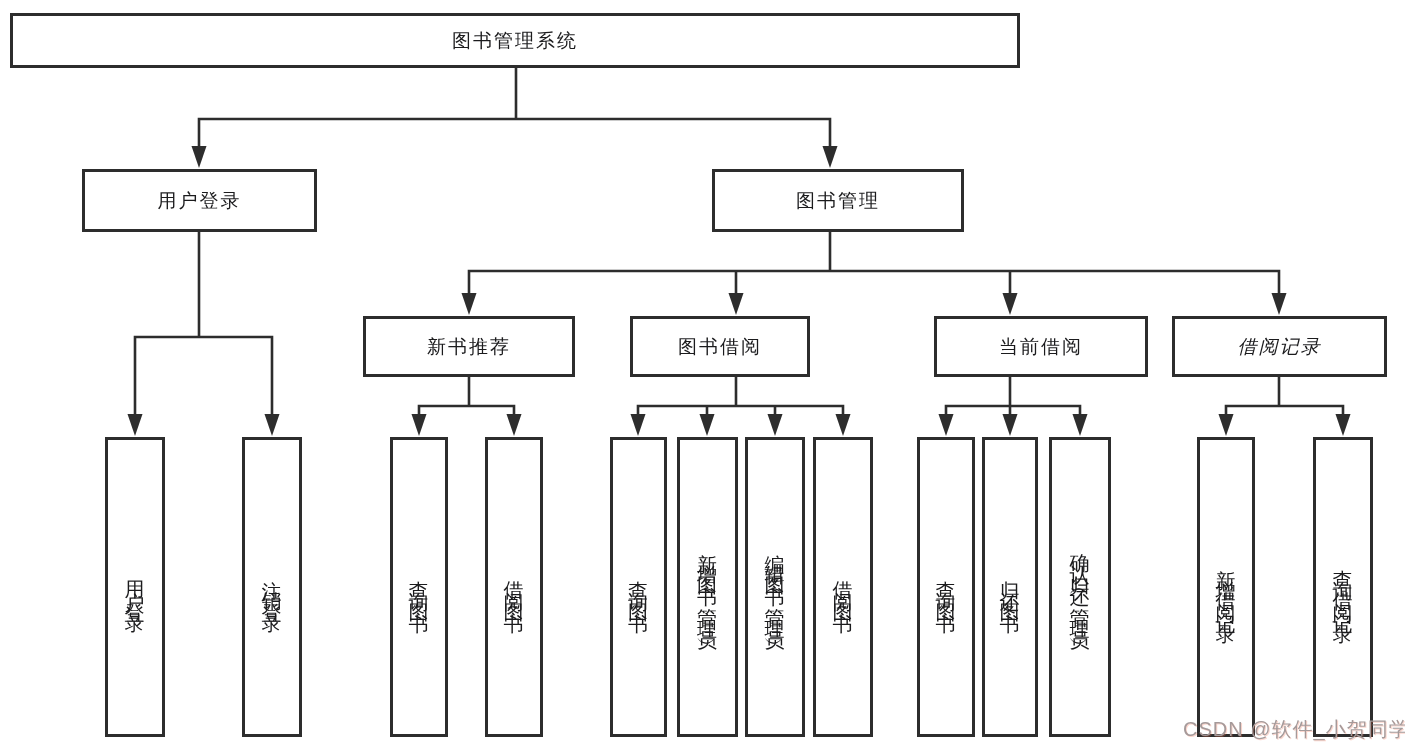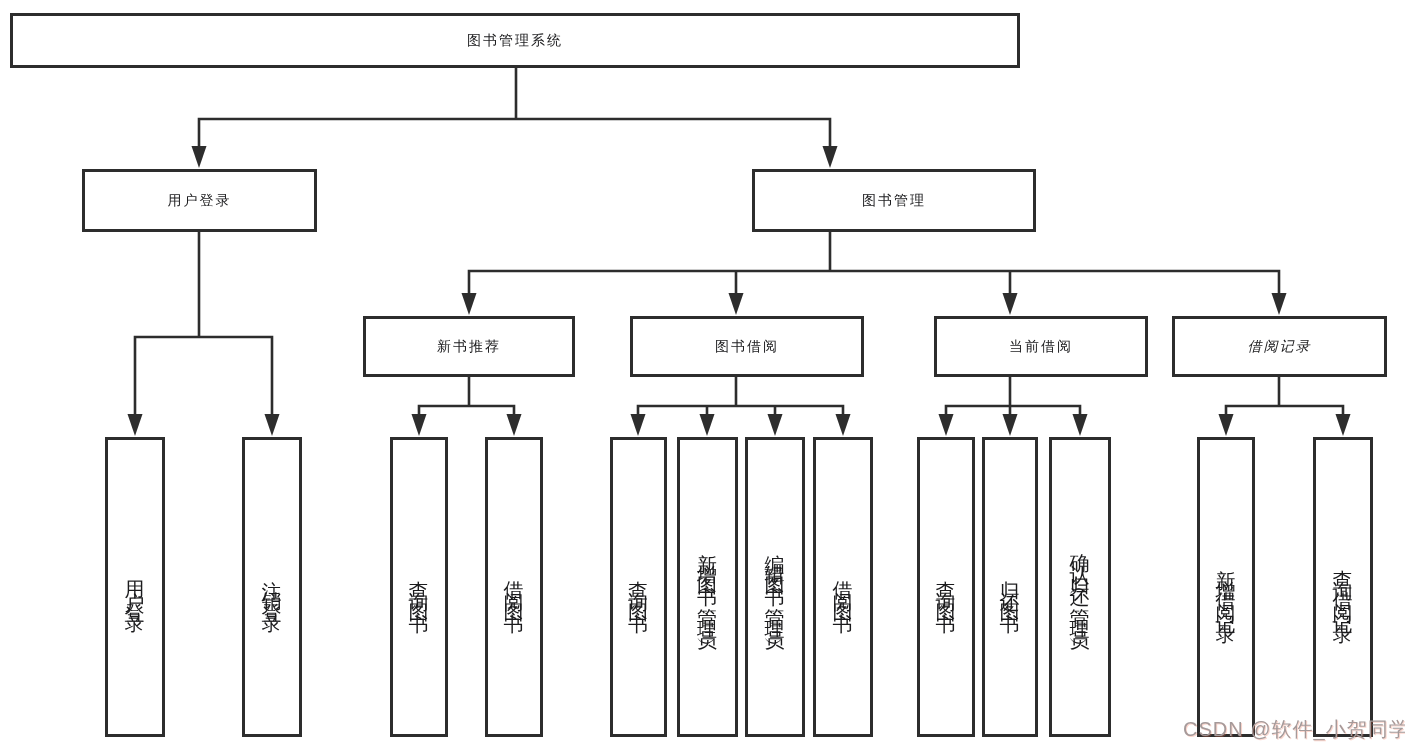--- a/index.html
+++ b/index.html
@@ -7,21 +7,21 @@
     position:relative;width:1405px;height:747px;background:#ffffff;
     font-family:"Liberation Sans",sans-serif;overflow:hidden;
   }
   .connectors{position:absolute;left:0;top:0;z-index:1;}
   .box{
     position:absolute;box-sizing:border-box;background:#ffffff;
     border:3px solid #2d2d2d;color:#1b1b1d;
     display:flex;align-items:center;justify-content:center;
     z-index:2;
   }
-  .hlabel{font-size:14px;letter-spacing:2px;white-space:nowrap;text-align:center;}
+  .hlabel{font-size:19px;letter-spacing:2px;white-space:nowrap;text-align:center;}
   .root{left:10px;top:13px;width:1010px;height:55px;}
   .lvl2{top:169px;height:63px;}
   .lvl3{top:316px;height:61px;}
   .leaf{top:437px;height:300px;}
   .leaf .vlabel{
     writing-mode:vertical-rl;text-orientation:mixed;
     font-size:20px;letter-spacing:11px;line-height:1;color:#1b1b1d;
   }
   .watermark{
     position:absolute;left:1183px;top:716px;z-index:3;
@@ -74,28 +74,28 @@
     </g>
   </svg>
 
   <div class="box root">
     <span class="hlabel">图书管理系统</span>
   </div>
 
   <div class="box lvl2" style="left:82px;width:235px;">
     <span class="hlabel">用户登录</span>
   </div>
-  <div class="box lvl2" style="left:712px;width:284px;margin-left:40px;">
+  <div class="box lvl2" style="left:712px;width:252px;">
     <span class="hlabel">图书管理</span>
   </div>
 
   <div class="box lvl3" style="left:363px;width:212px;">
     <span class="hlabel">新书推荐</span>
   </div>
-  <div class="box lvl3" style="left:630px;width:234px;">
+  <div class="box lvl3" style="left:630px;width:180px;">
     <span class="hlabel">图书借阅</span>
   </div>
   <div class="box lvl3" style="left:934px;width:214px;">
     <span class="hlabel">当前借阅</span>
   </div>
   <div class="box lvl3" style="left:1172px;width:215px;font-style:italic;">
     <span class="hlabel">借阅记录</span>
   </div>
 
   <div class="box leaf" style="left:105px;width:60px;">

